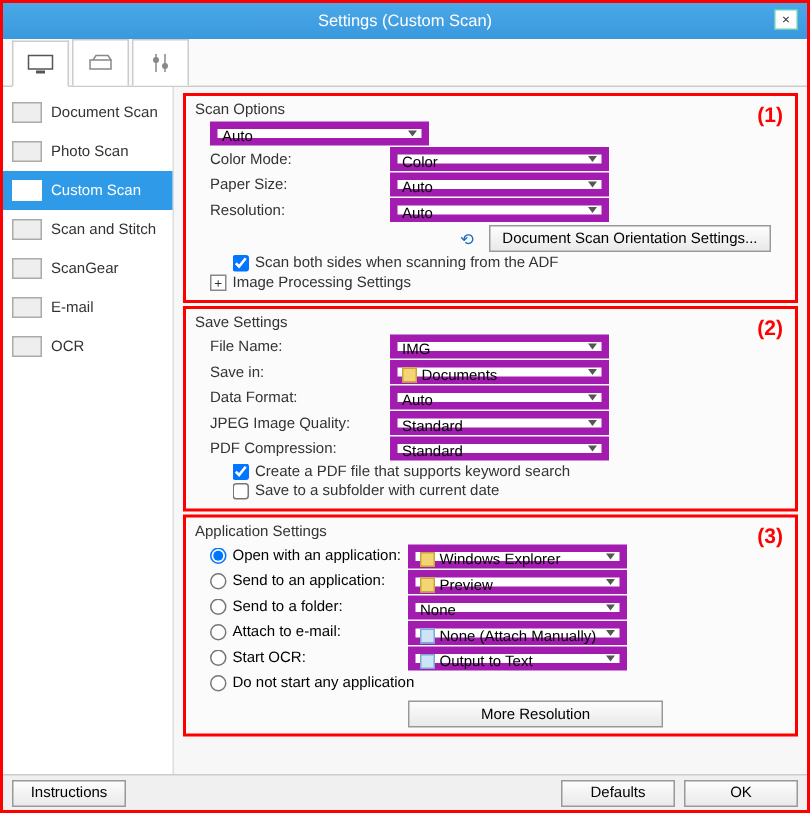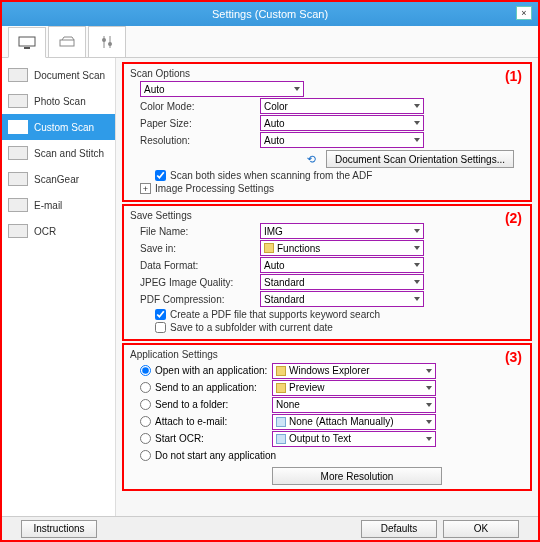--- a/index.html
+++ b/index.html
@@ -16,30 +16,30 @@
   .sideitem { display: flex; align-items: center; padding: 6px 6px; font-size: 10px; color: #333; gap: 6px; cursor: default; }
   .sideitem.active { background: #2f9be8; color: #fff; }
   .sideicon { width: 20px; height: 14px; border: 1px solid #aaa; background: #eee; font-size: 8px; display: flex; align-items: center; justify-content: center; color: #555; }
   .sideitem.active .sideicon { border-color: #fff; background: #fff; color: #2f9be8; }
   .content { flex: 1; padding: 4px 6px 4px 6px; overflow: hidden; display: flex; flex-direction: column; gap: 2px; }
   .panel { border: 2px solid #ff0000; position: relative; background: #fbfbfb; padding: 4px 6px; }
   .panel-num { position: absolute; top: 4px; right: 8px; color: #ff0000; font-weight: bold; font-size: 14px; }
   .legend { font-size: 10px; color: #333; margin-bottom: 2px; }
   .row { display: flex; align-items: center; margin: 1px 0 1px 10px; min-height: 16px; }
   .lbl { width: 120px; font-size: 10px; color: #333; }
-  .fld { width: 164px; height: 16px; border: 1px solid #a21caf; background: #fff; font-size: 10px; padding: 0 14px 0 3px; position: relative; display: flex; align-items: center; gap: 3px; }
+  .fld { width: 146px; height: 16px; border: 5px solid #a21caf; background: #fff; font-size: 10px; padding: 0 14px 0 3px; position: relative; display: flex; align-items: flex-start; gap: 3px; }
   .fld::after { content: ""; position: absolute; right: 3px; top: 50%; margin-top: -2px; border-left: 3px solid transparent; border-right: 3px solid transparent; border-top: 4px solid #555; }
   .fld .mini-icon { width: 10px; height: 10px; background: #f3d673; border: 1px solid #c9a53b; flex-shrink: 0; }
   .fld .mini-icon.app { background: #cde4f7; border-color: #7aa9d4; }
   .btn { height: 18px; border: 1px solid #999; background: linear-gradient(#fdfdfd,#e9e9e9); font-size: 10px; padding: 0 8px; display: inline-flex; align-items: center; text-align: right; }
   .chk, .rad { display: flex; align-items: center; gap: 4px; font-size: 10px; color: #333; margin: 2px 0 2px 10px; padding-left: 15px; }
   .chk input, .rad input { margin: 0; width: 11px; height: 11px; }
   .expander { display: flex; align-items: center; gap: 4px; font-size: 10px; color: #333; margin: 2px 0 2px 10px; }
   .plusbox { width: 11px; height: 11px; border: 1px solid #888; display: flex; align-items: center; justify-content: center; font-size: 9px; background: #fff; }
-  .bottombar { position: absolute; left: 0; right: 0; bottom: 0; height: 24px; background: #f0f0f0; border-top: 1px solid #ccc; display: flex; align-items: center; padding: 0 19px; gap: 6px; }
+  .bottombar { position: absolute; left: 0; right: 0; bottom: 0; height: 24px; background: #f0f0f0; border-top: 1px solid #ccc; display: flex; align-items: center; padding: 0 6px; gap: 6px; }
   .bottombar .spacer { flex: 1; }
   .bottombar .btn { min-width: 76px; justify-content: center; }
   .restore-arrow { color: #1a6ec8; font-size: 11px; margin-right: 6px; }
   .radio-row { display: flex; align-items: center; margin: 0 0 0 10px; min-height: 17px; }
   .radio-row .r { display: flex; align-items: center; gap: 4px; width: 132px; font-size: 10px; }
   .radio-row .r input { width: 11px; height: 11px; margin: 0; }
   .morefns { margin: 3px 0 0 142px; }
   .orient-row { display: flex; justify-content: flex-end; align-items: center; margin: 2px 10px 2px 0; gap: 4px; }
 </style>
 </head>
@@ -163,21 +163,21 @@
           <div class="row">
             <span class="lbl">File Name:</span>
             <div class="fld">
                 <span>IMG</span>
               </div>
           </div>
           <div class="row">
             <span class="lbl">Save in:</span>
             <div class="fld">
                 <span class="mini-icon"></span>
-                <span>Functions</span>
+                <span>Documents</span>
               </div>
           </div>
           <div class="row">
             <span class="lbl">Data Format:</span>
             <div class="fld">
                 <span>Auto</span>
               </div>
           </div>
           <div class="row">
             <span class="lbl">JPEG Image Quality:</span>

